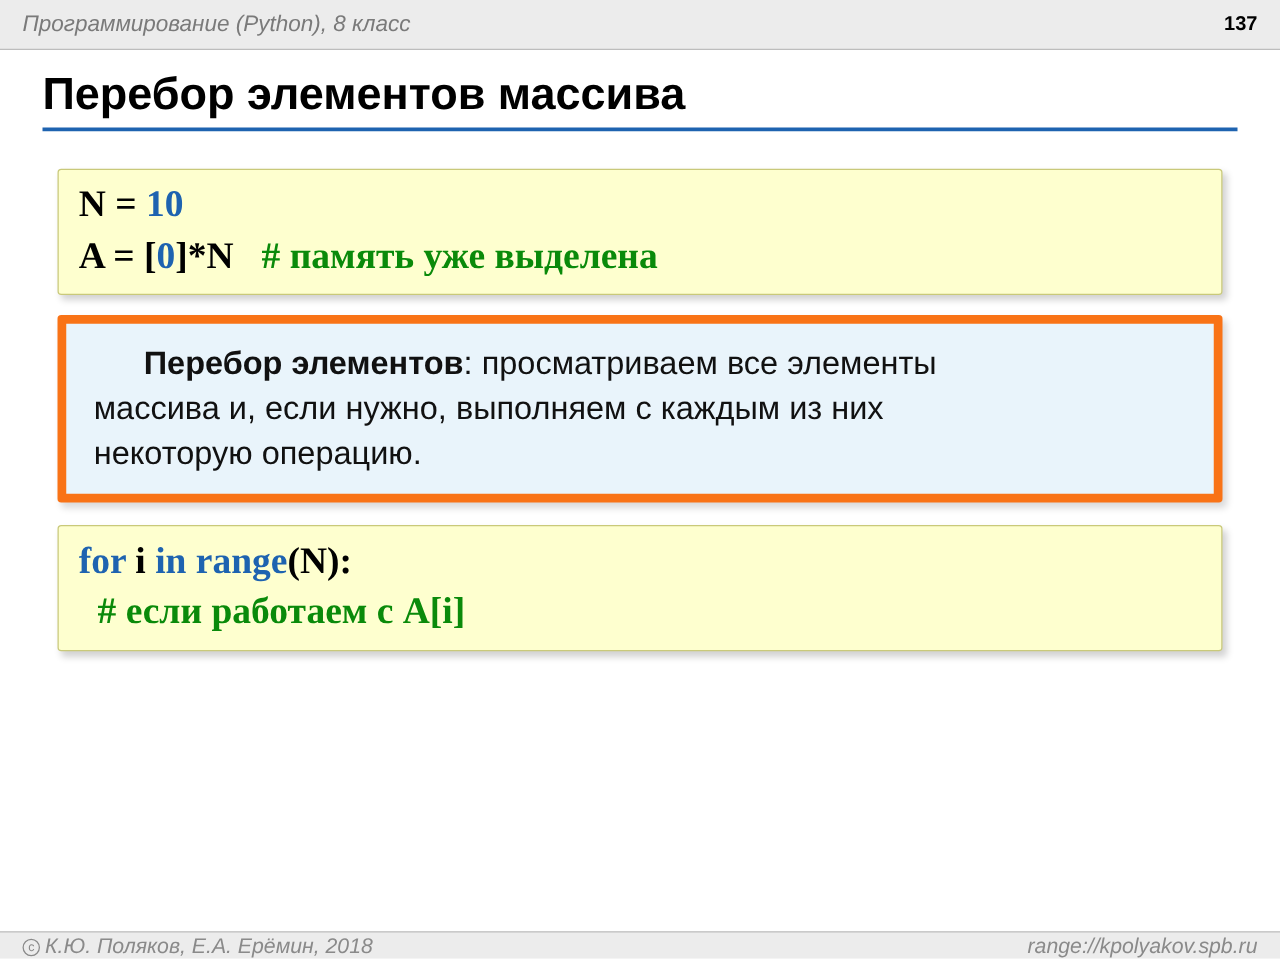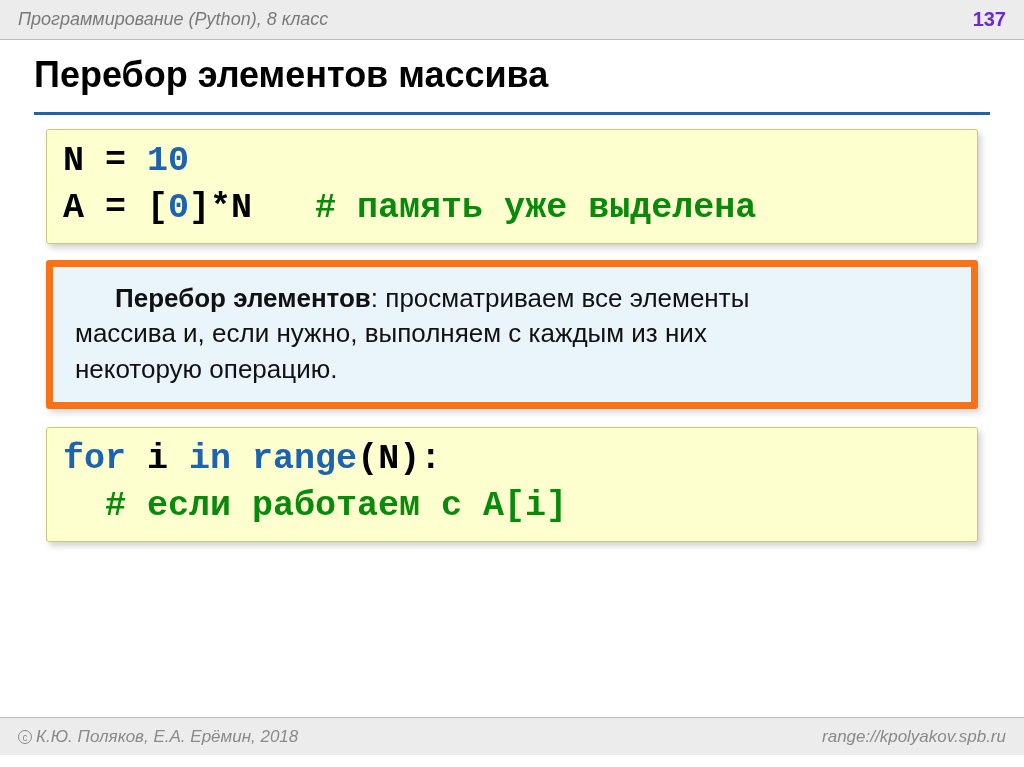--- a/index.html
+++ b/index.html
@@ -18,43 +18,43 @@
     align-items: center;
     justify-content: space-between;
     padding: 0 18px;
     font-style: italic;
     color: #7a7a7a;
     font-size: 18px;
   }
   .pagenum {
     font-weight: bold;
     font-style: normal;
-    color: #6d28d9;
-    font-size: 20px;
+    color: #000000;
+    font-size: 16px;
   }
   .content {
     padding: 14px 34px 0 34px;
   }
   h1.slide-title {
     font-size: 36px;
     font-weight: bold;
     color: #000;
-    padding-bottom: 16px;
+    padding-bottom: 6px;
     border-bottom: 3px solid #1e63b0;
-    margin-bottom: 14px;
+    margin-bottom: 30px;
   }
   .code-box {
     background: #feffcf;
     border: 1px solid #c9c97a;
     border-radius: 3px;
     padding: 8px 16px 10px 16px;
     margin: 0 12px 16px 12px;
     box-shadow: 3px 4px 6px rgba(0,0,0,0.18);
-    font-family: Liberation Mono, monospace;
-    font-size: 35px;
+    font-family: Liberation Serif, serif;
+    font-size: 30px;
     font-weight: bold;
     line-height: 1.35;
     white-space: pre;
   }
   .tok-id   { color: #000; }
   .tok-op   { color: #000; }
   .tok-num  { color: #1e63b0; }
   .tok-kw   { color: #1e63b0; }
   .tok-fn   { color: #1e63b0; }
   .tok-cmt  { color: #0a8a0a; }
@@ -67,22 +67,22 @@
     box-shadow: 3px 4px 6px rgba(0,0,0,0.15);
     font-size: 26px;
     line-height: 1.38;
     color: #111;
   }
   .def-box .term { font-weight: bold; }
   .def-body { padding-left: 40px; text-indent: -40px; display: block; }
   .def-first { text-indent: 0; }
   .footer {
     position: absolute;
-    left: 0; right: 0; bottom: 12px;
-    height: 38px;
+    left: 0; right: 0; bottom: 0;
+    height: 22px;
     background: #ececec;
     border-top: 1px solid #bdbdbd;
     display: flex;
     align-items: center;
     justify-content: space-between;
     padding: 0 18px;
     font-style: italic;
     color: #8a8a8a;
     font-size: 17px;
   }

